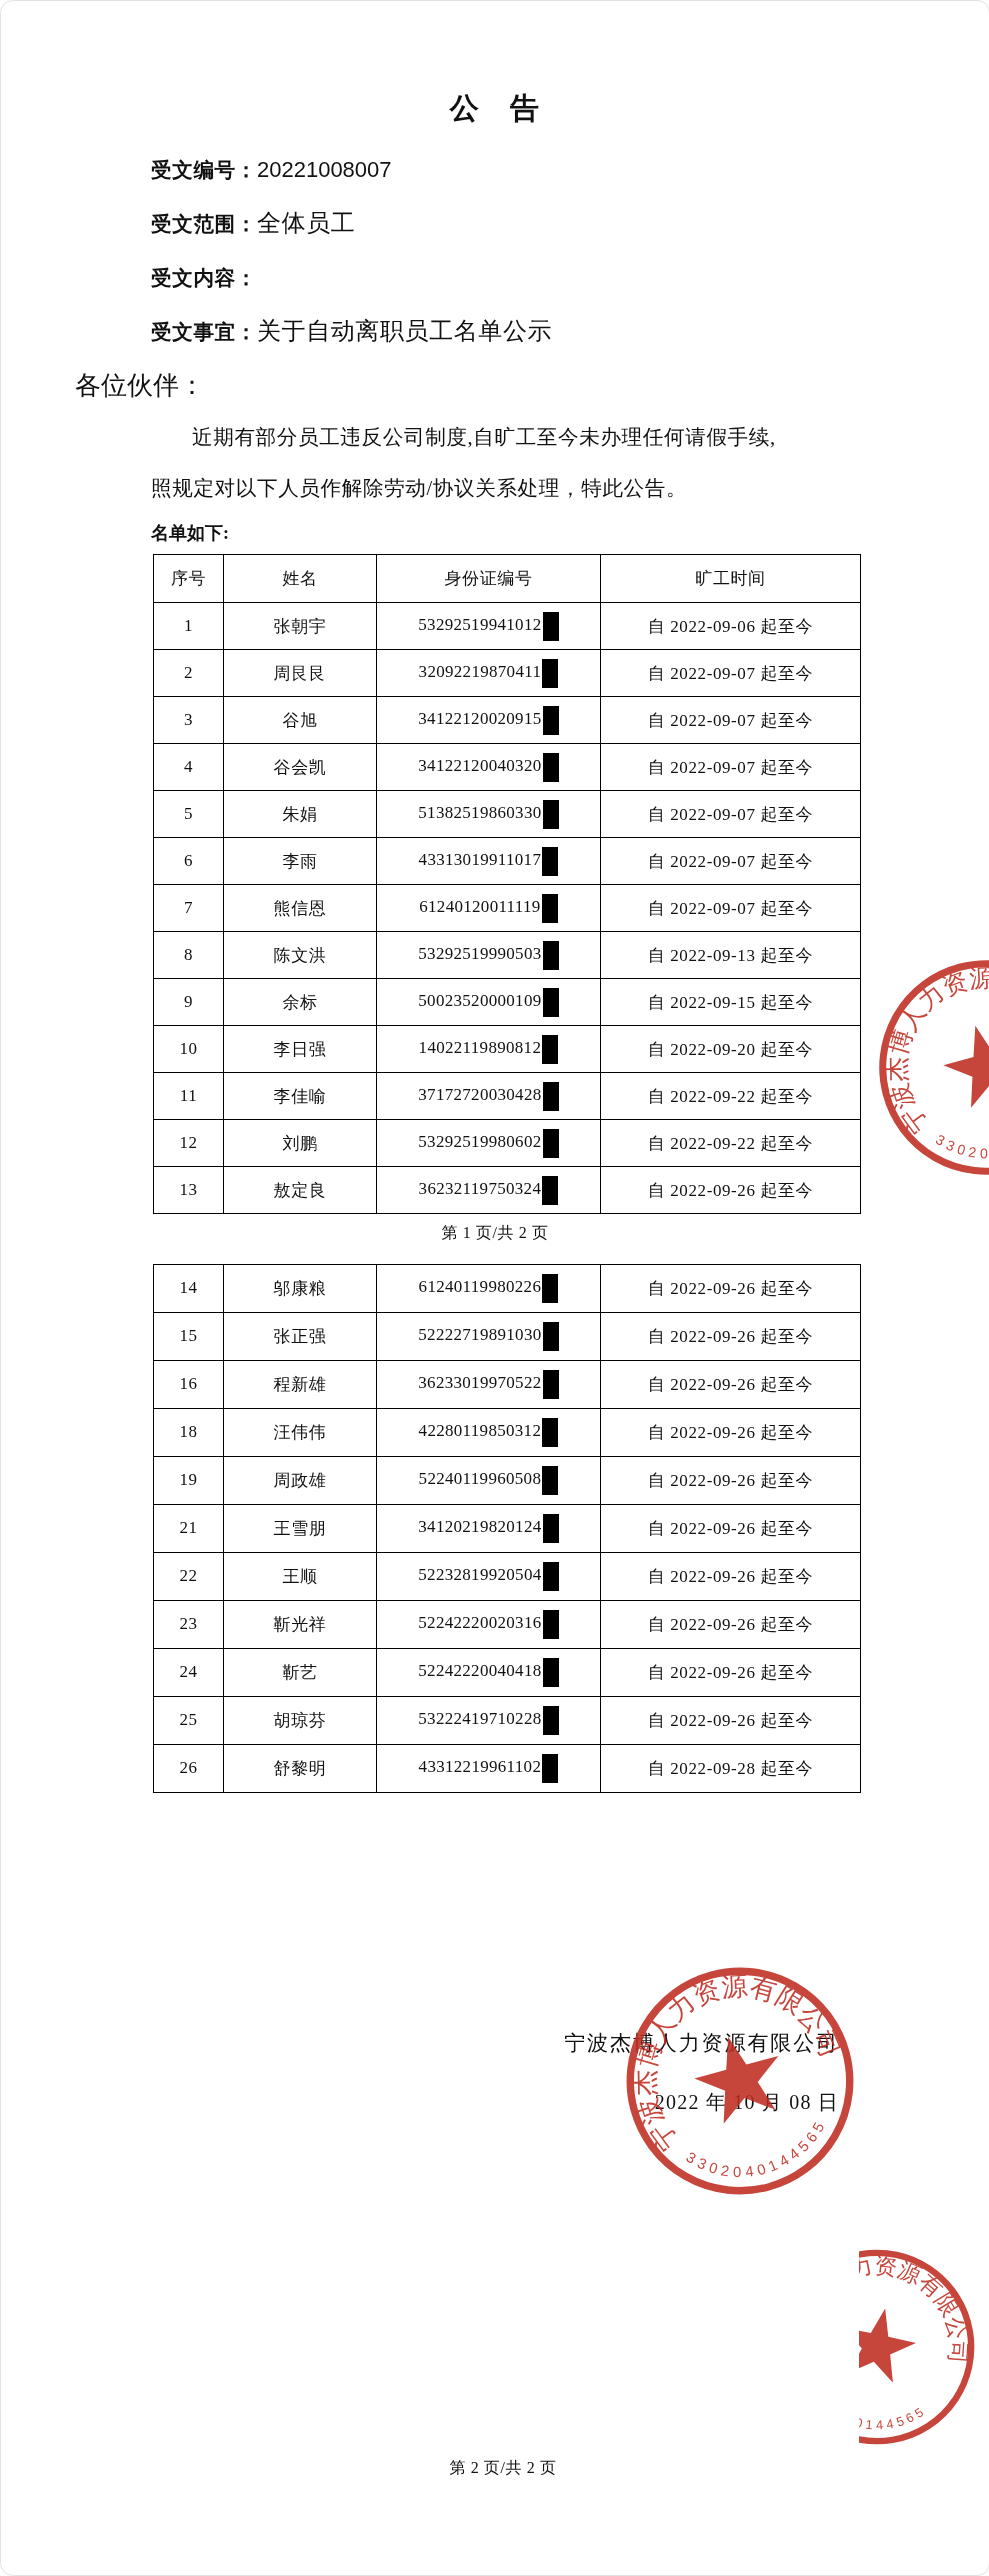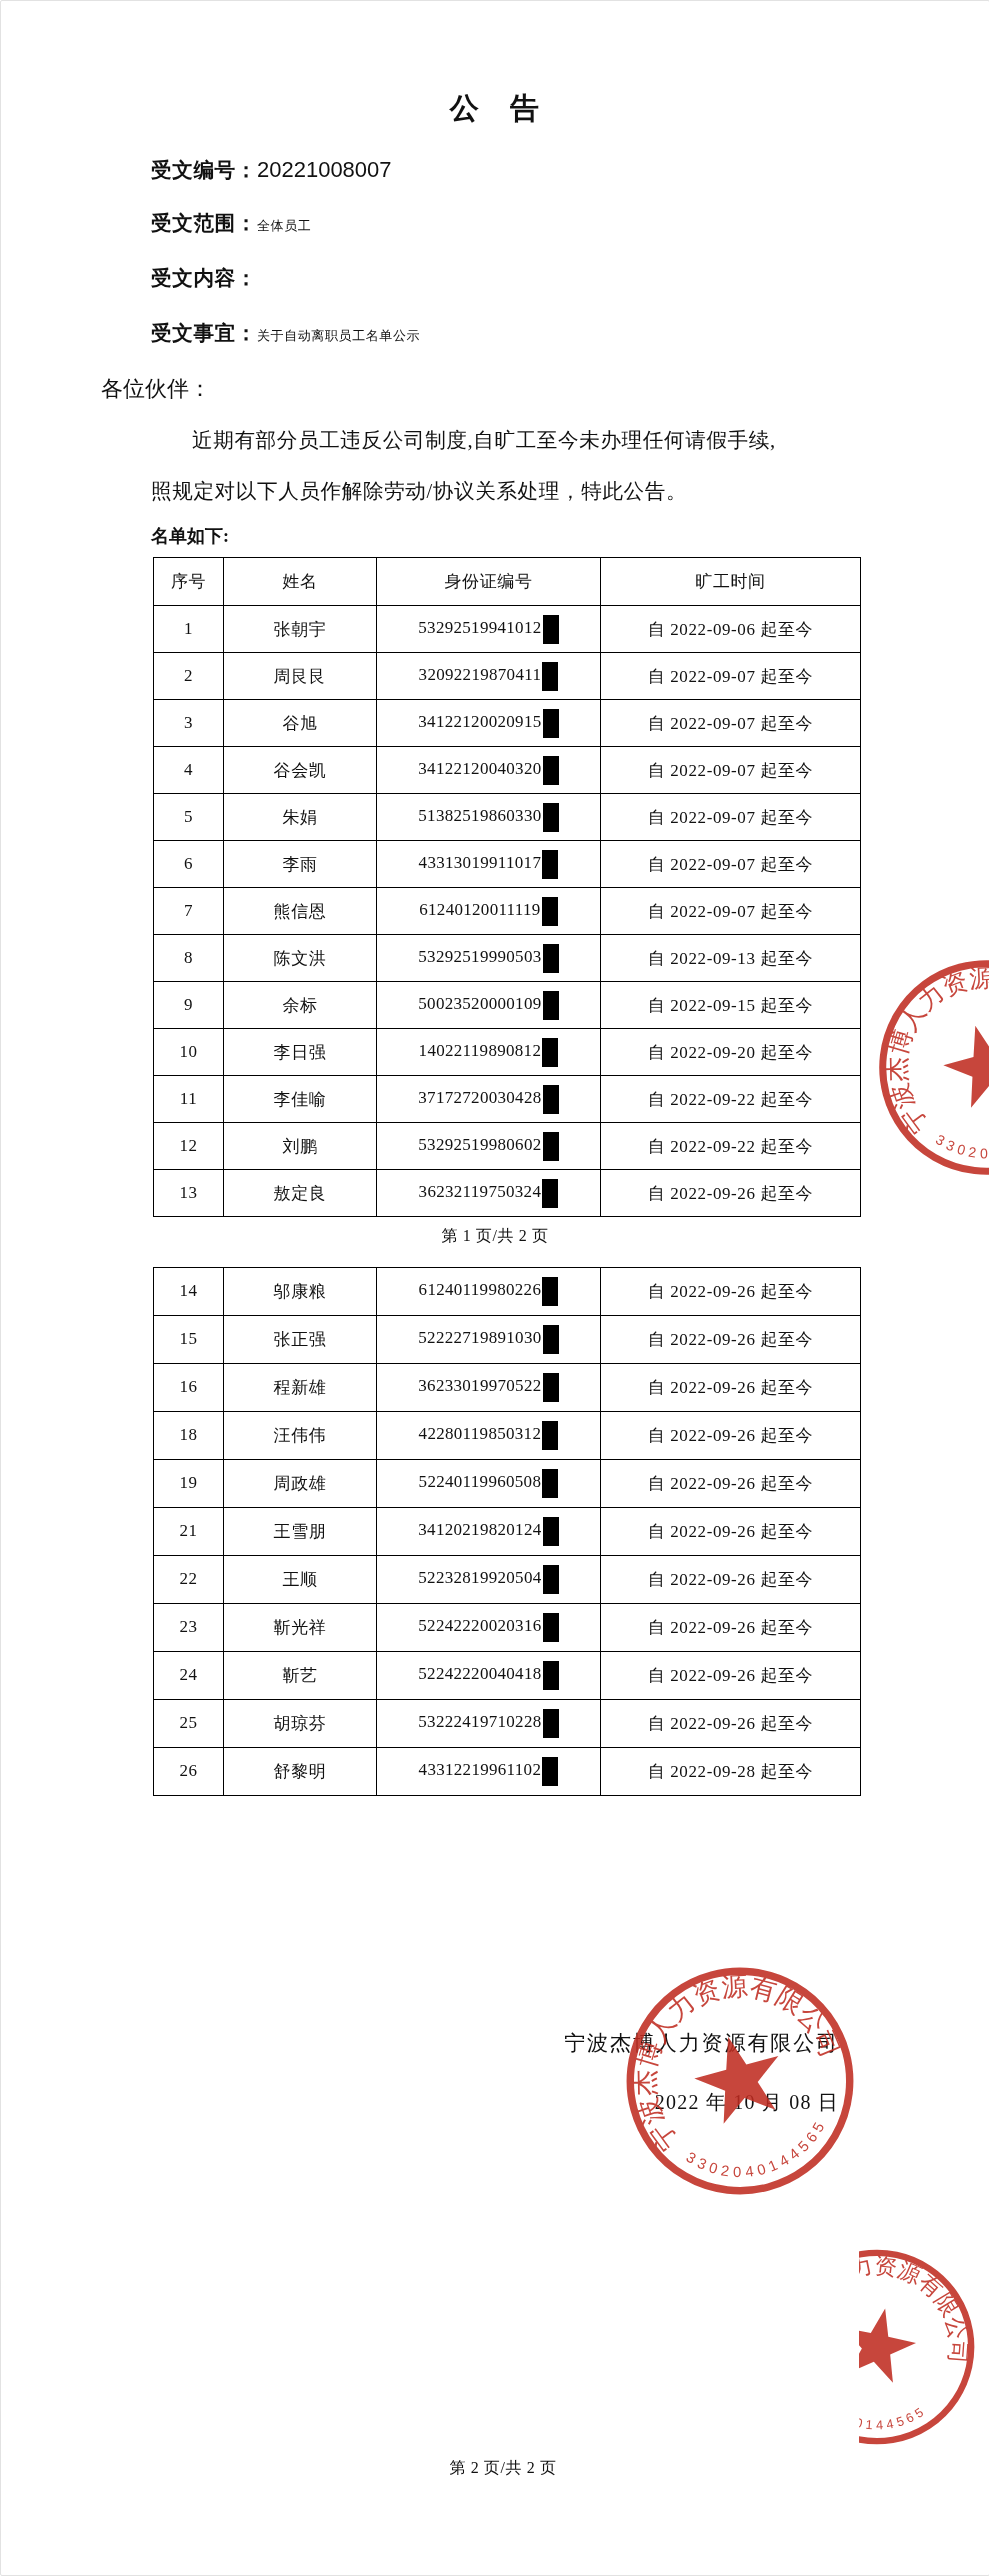--- a/index.html
+++ b/index.html
@@ -1,40 +1,40 @@
 <!DOCTYPE html>
 <html style="font-size:10px"><head>
 <meta charset="utf-8">
 <style>
   html,body{margin:0;padding:0;background:#fff;}
   .page{
     position:relative;
     width:990px;height:2576px;
     background:#fff;
     border:0.6px solid #e2e2e2;
-    border-radius:2px;
+    border-radius:13px;
     overflow:hidden;
     font-family:"Liberation Serif","DejaVu Serif",serif;
     color:#111;
     box-sizing:border-box;
   }
   .doc-title{
     margin:82px 0 0 0;
     text-align:center;
     font-size:29px;
     font-weight:bold;
     line-height:50px;
     letter-spacing:1.2px;
   }
   .meta{margin:10px 0 0 150px;}
   .meta-line{line-height:53px;font-size:20.6px;}
   .meta-label{font-weight:bold;letter-spacing:0.6px;}
-  .meta-value{font-size:13px;letter-spacing:0.6px;}
+  .meta-value{font-size:24px;letter-spacing:0.6px;}
   .meta-line.num .meta-value{font-family:"Liberation Sans","DejaVu Sans",sans-serif;font-size:22px;letter-spacing:0;}
-  .salutation{margin-left:100px;line-height:53px;font-size:22px;}
+  .salutation{margin-left:74px;line-height:53px;font-size:26px;}
   .para{margin:0 145px 0 150px;line-height:51px;font-size:20.6px;letter-spacing:0.6px;}
   .para.indent{text-indent:41px;}
   .list-intro{margin-left:150px;line-height:39px;font-size:18px;font-weight:bold;}
   table.roster{
     border-collapse:collapse;
     table-layout:fixed;
     width:707px;
     margin:1.2px 0 0 152px;
   }
   table.roster#table2{margin-top:17px;}

